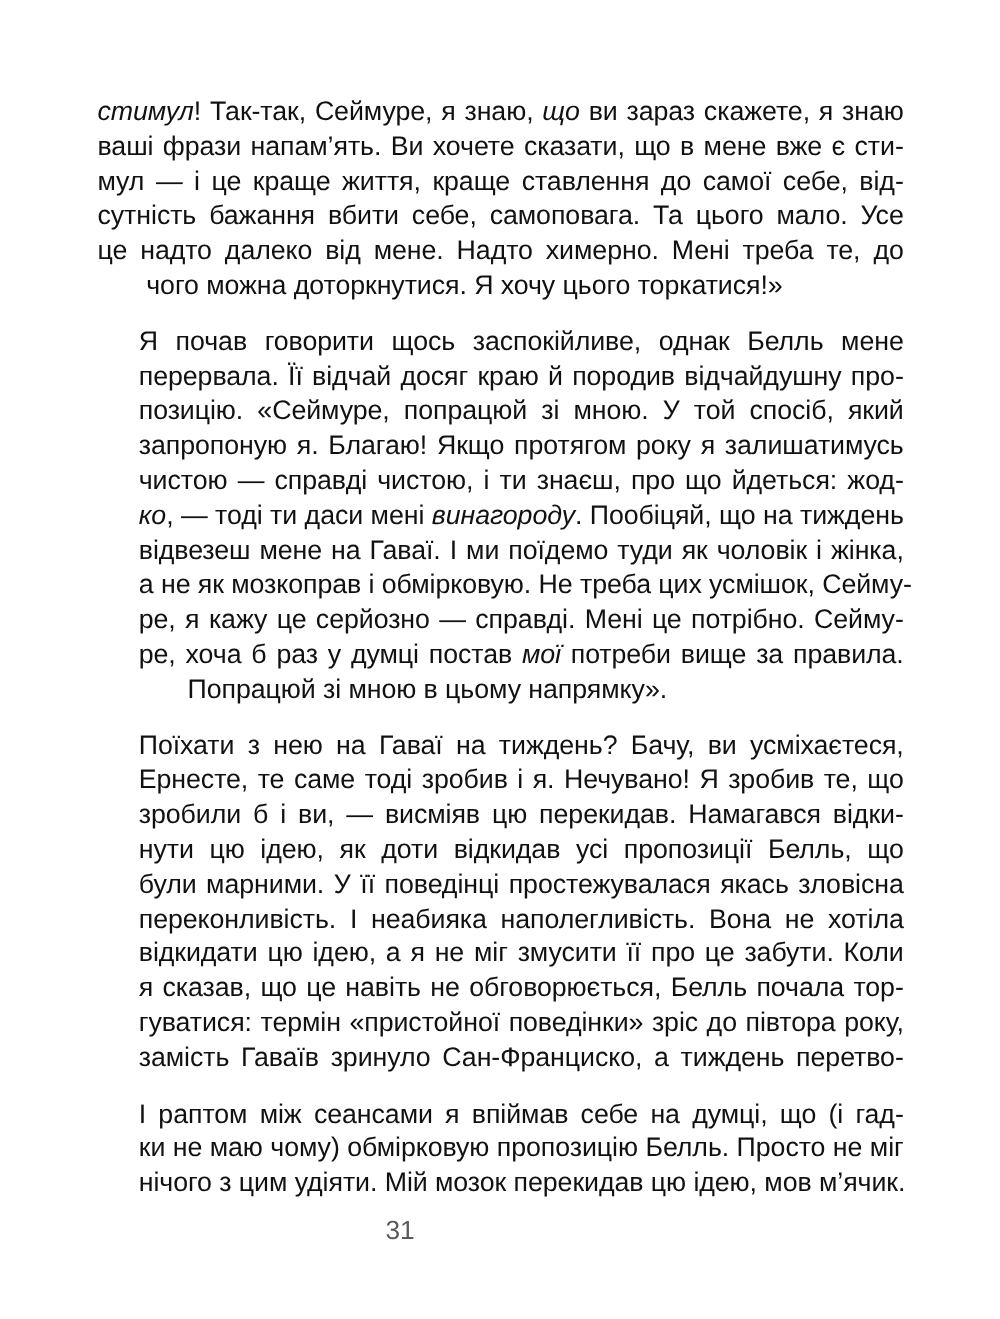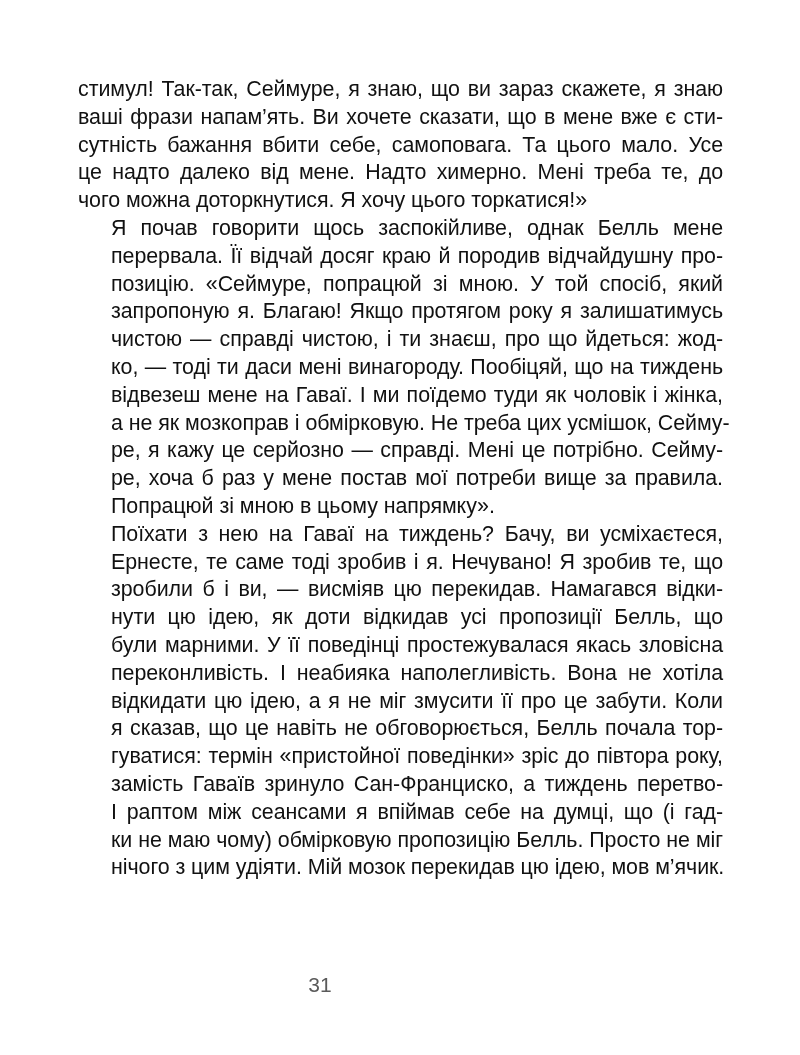--- a/index.html
+++ b/index.html
@@ -51,26 +51,29 @@
 
   
   .para > .line {
     display: block;
     text-align: justify;
     text-align-last: justify;
     white-space: nowrap;
   }
   .para > .line.last-ragged {
     text-align-last: left;
+    margin-left: 39px;
   }
   .para > .line.indent {
     text-indent: 33px;
+    margin-top: 17px;
   }
 
   em, .it {
+    font-style: italic;
     margin-top: 41px;
   }
 
   .folio {
     position: absolute;
     left: 0;
     top: 972px;
     width: 640px;
     text-align: center;
     font-size: 21px;
@@ -81,35 +84,36 @@
 </style>
 </head>
 <body>
 
 <div class="page">
 
   <div class="text-block" id="text-body">
       <p class="para first">
         <span class="line"><span class="it">стимул</span><span>! Так-так, Сеймуре, я знаю, </span><span class="it">що</span><span> ви зараз скажете, я знаю</span></span>
         <span class="line"><span>ваші фрази напам’ять. Ви хочете сказати, що в мене вже є сти-</span></span>
+        <span class="line"><span>мул — і це краще життя, краще ставлення до самої себе, від-</span></span>
         <span class="line"><span>сутність бажання вбити себе, самоповага. Та цього мало. Усе</span></span>
         <span class="line"><span>це надто далеко від мене. Надто химерно. Мені треба те, до</span></span>
         <span class="line last-ragged"><span>чого можна доторкнутися. Я хочу цього торкатися!»</span></span>
       </p>
       <p class="para">
         <span class="line indent"><span>Я почав говорити щось заспокійливе, однак Белль мене</span></span>
         <span class="line"><span>перервала. Її відчай досяг краю й породив відчайдушну про-</span></span>
         <span class="line"><span>позицію. «Сеймуре, попрацюй зі мною. У той спосіб, який</span></span>
         <span class="line"><span>запропоную я. Благаю! Якщо протягом року я залишатимусь</span></span>
         <span class="line"><span>чистою — справді чистою, і ти знаєш, про що йдеться: жод-</span></span>
         <span class="line"><span class="it">ко</span><span>, — тоді ти даси мені </span><span class="it">винагороду</span><span>. Пообіцяй, що на тиждень</span></span>
         <span class="line"><span>відвезеш мене на Гаваї. І ми поїдемо туди як чоловік і жінка,</span></span>
         <span class="line"><span>а не як мозкоправ і обмірковую. Не треба цих усмішок, Сейму-</span></span>
         <span class="line"><span>ре, я кажу це серйозно — справді. Мені це потрібно. Сейму-</span></span>
-        <span class="line"><span>ре, хоча б раз у мене постав </span><span class="it">мої</span><span> потреби вище за правила.</span></span>
+        <span class="line"><span>ре, хоча б раз у думці постав </span><span class="it">мої</span><span> потреби вище за правила.</span></span>
         <span class="line last-ragged"><span>Попрацюй зі мною в цьому напрямку».</span></span>
       </p>
       <p class="para">
         <span class="line indent"><span>Поїхати з нею на Гаваї на тиждень? Бачу, ви усміхаєтеся,</span></span>
         <span class="line"><span>Ернесте, те саме тоді зробив і я. Нечувано! Я зробив те, що</span></span>
         <span class="line"><span>зробили б і ви, — висміяв цю перекидав. Намагався відки-</span></span>
         <span class="line"><span>нути цю ідею, як доти відкидав усі пропозиції Белль, що</span></span>
         <span class="line"><span>були марними. У її поведінці простежувалася якась зловісна</span></span>
         <span class="line"><span>переконливість. І неабияка наполегливість. Вона не хотіла</span></span>
         <span class="line"><span>відкидати цю ідею, а я не міг змусити її про це забути. Коли</span></span>

